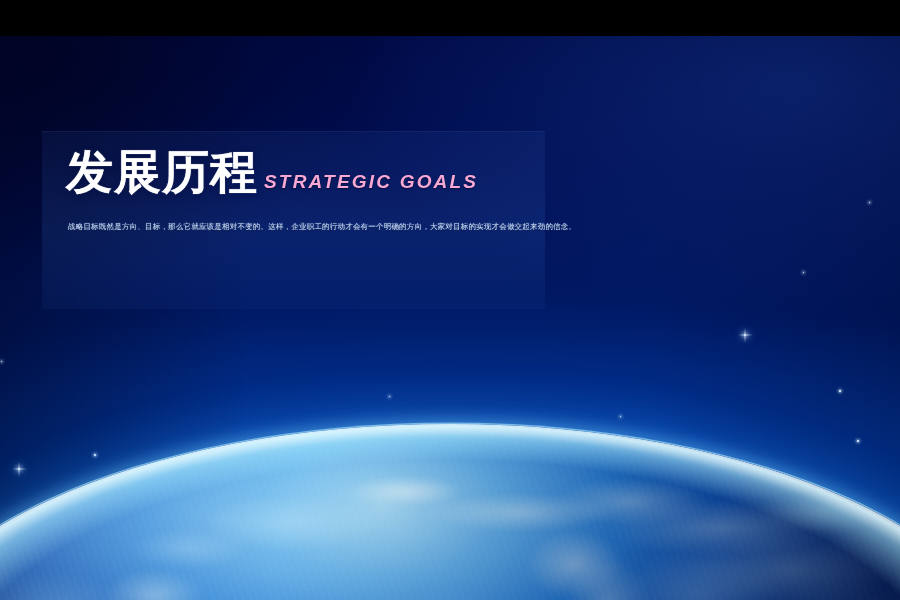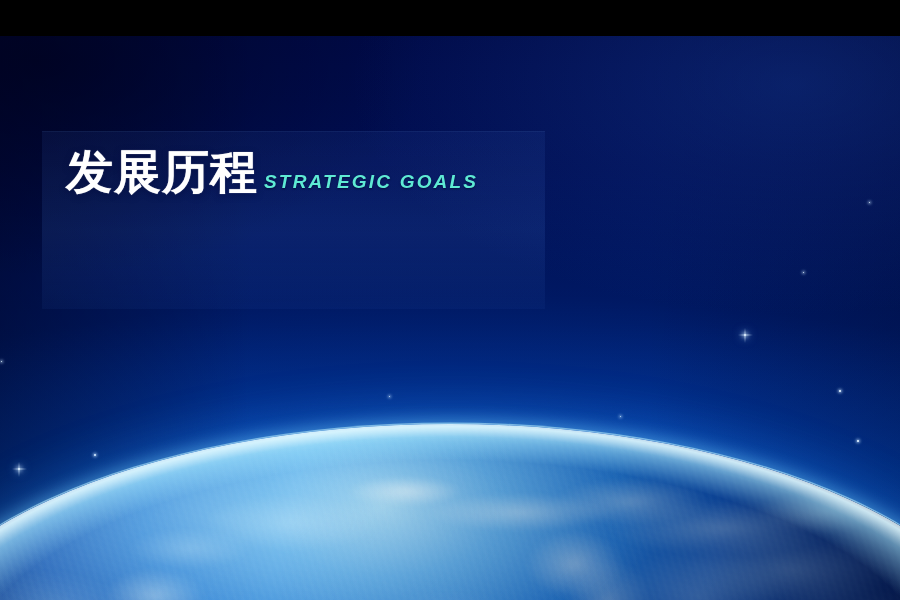--- a/index.html
+++ b/index.html
@@ -177,21 +177,21 @@
     color: #ffffff;
     letter-spacing: 1px;
     line-height: 1;
     text-shadow: 0 0 1px rgba(255,255,255,.7), 0 2px 6px rgba(0,10,60,.55);
     white-space: nowrap;
   }
   .title-en {
     font-size: 19px;
     font-weight: 700;
     font-style: italic;
-    color: #5eead4;
+    color: #f9a8d4;
     letter-spacing: 2.2px;
     line-height: 1;
     padding-bottom: 4px;
     text-shadow: 0 1px 2px rgba(0,6,40,.6);
     white-space: nowrap;
   }
 
   .body-copy {
     position: absolute;
     left: 68px;
@@ -242,15 +242,16 @@
   <div class="earth-limb"></div>
 
   <div class="panel"></div>
 
   <div class="headline">
     <span class="title-cn">发展历程</span>
     <span class="title-en">STRATEGIC GOALS</span>
   </div>
 
   <div class="body-copy" id="body-copy">
+      <p>战略目标既然是方向、目标，那么它就应该是相对不变的。这样，企业职工的行动才会有一个明确的方向，大家对目标的实现才会做交起来劲的信念。</p>
     </div>
 
 </div>
 
 </body></html>

